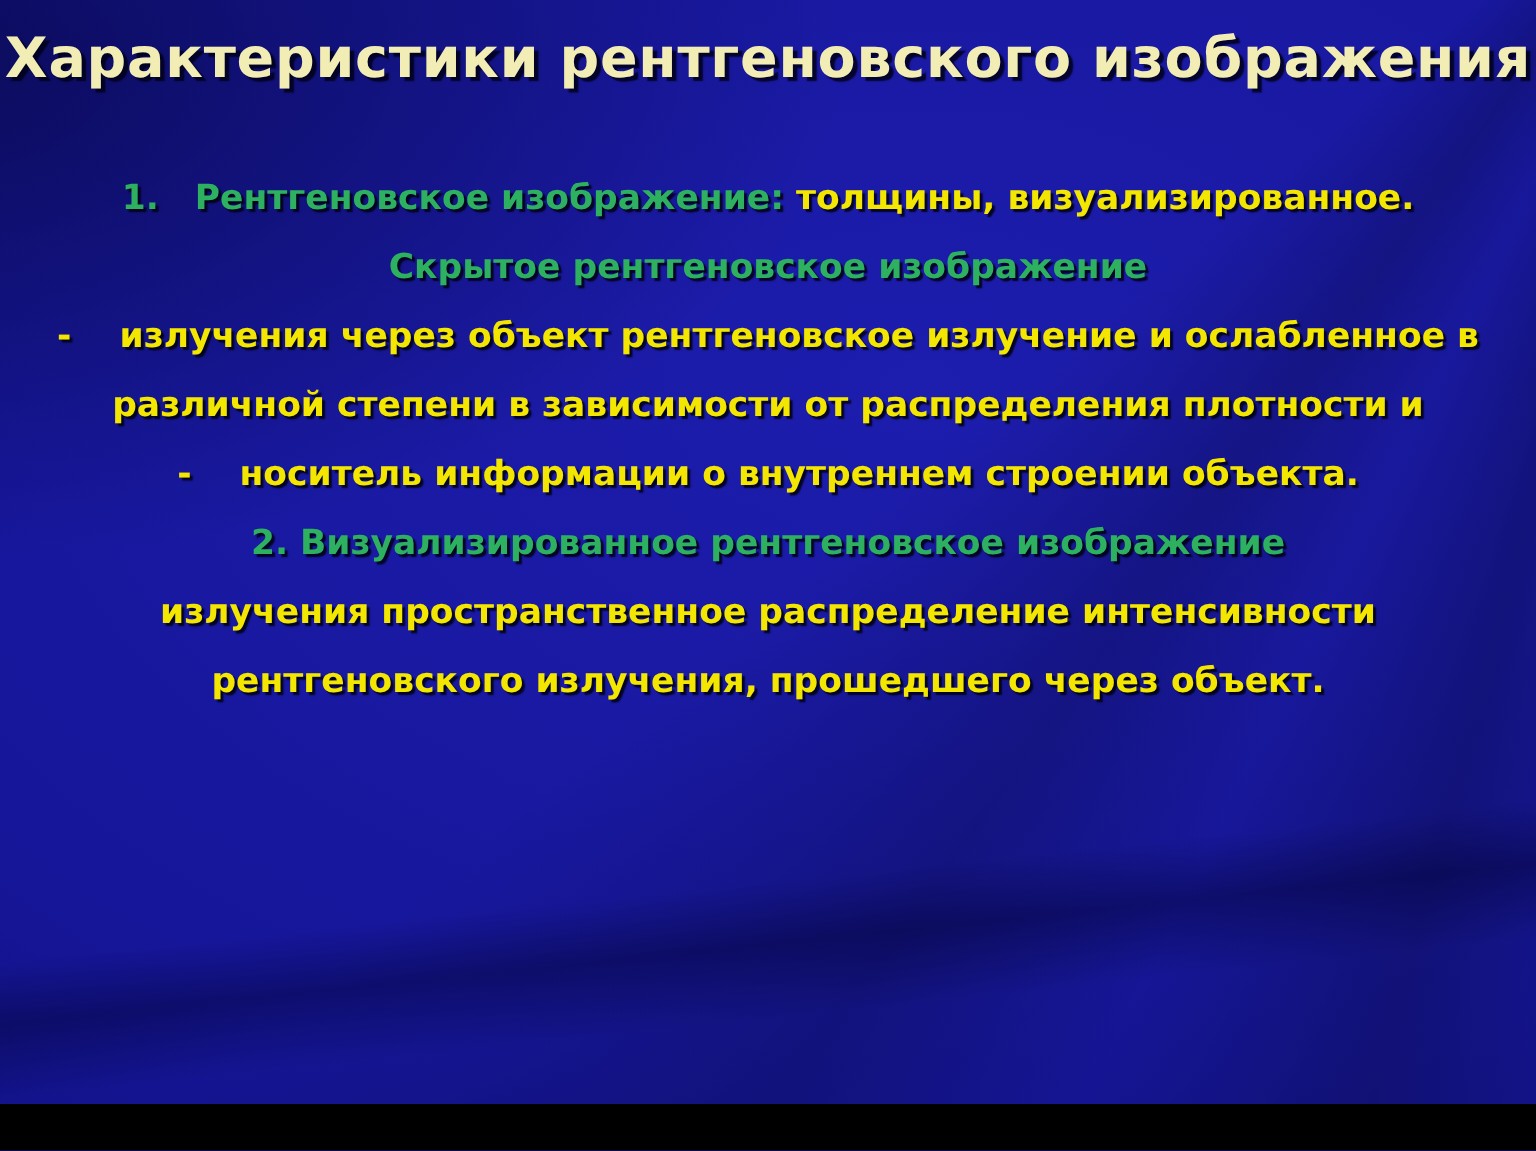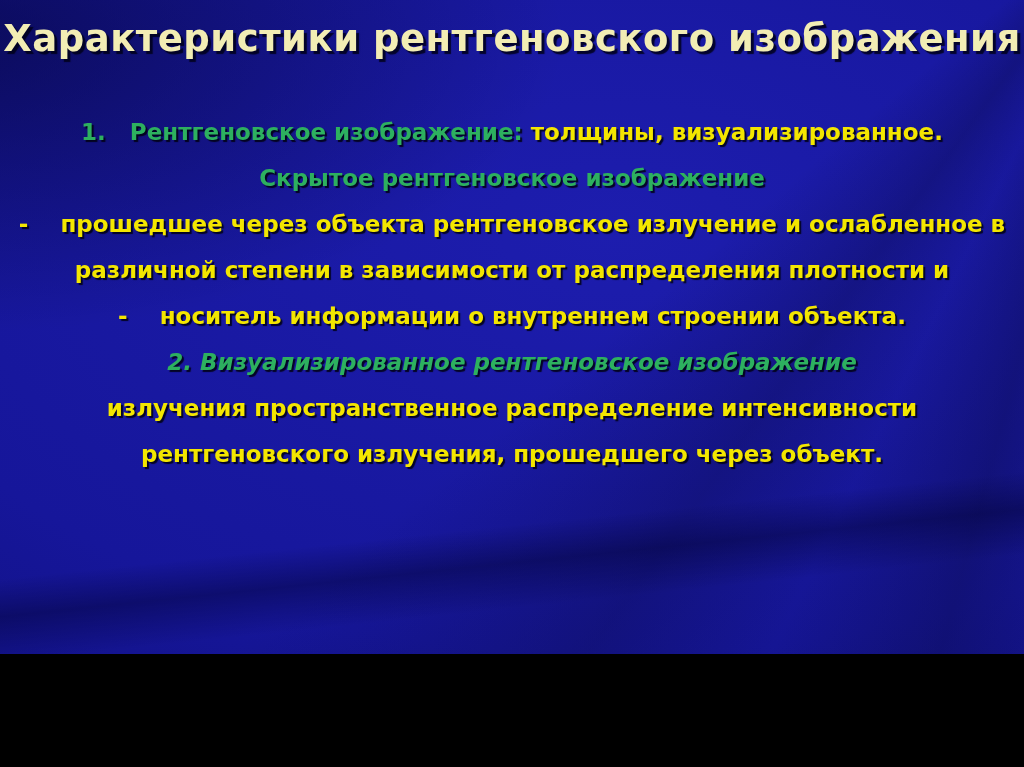--- a/index.html
+++ b/index.html
@@ -3,21 +3,21 @@
 <meta charset="utf-8">
 <style>
   html, body {
     margin: 0;
     padding: 0;
     background: #000;
   }
   .slide {
     position: relative;
     width: 1024px;
-    height: 654px;
+    height: 736px;
     overflow: hidden;
     font-family: "DejaVu Sans", "Liberation Sans", sans-serif;
     background-color: #161698;
     background-image:
       
       linear-gradient(174deg,
         rgba(0,0,40,0) 76%,
         rgba(0,0,45,0.40) 81%,
         rgba(0,0,40,0) 87%),
       
@@ -81,28 +81,28 @@
 <div class="slide">
 
   <h1 class="title" style="color: rgb(242, 237, 180);">Характеристики рентгеновского изображения</h1>
 
   <div class="content">
 
     <div class="line"><span class="green" style="color: rgb(45, 176, 95);">1.   Рентгеновское изображение: </span><span class="yellow" style="color: rgb(243, 230, 0);">толщины, визуализированное.</span></div>
 
     <div class="line"><span class="green" style="color: rgb(45, 176, 95);">Скрытое рентгеновское изображение</span></div>
 
-    <div class="line"><span class="yellow" style="color: rgb(243, 230, 0);">-    прошедшее через объекта рентгеновское излучение и ослабленное в</span></div>
+    <div class="line"><span class="yellow" style="color: rgb(243, 230, 0);">-    излучения через объект рентгеновское излучение и ослабленное в</span></div>
 
     <div class="line"><span class="yellow" style="color: rgb(243, 230, 0);">различной степени в зависимости от распределения плотности и</span></div>
 
 
     <div class="line"><span class="yellow" style="color: rgb(243, 230, 0);">-    носитель информации о внутреннем строении объекта.</span></div>
 
-    <div class="line"><span class="green" style="color: rgb(45, 176, 95); font-style: italic;">2. Визуализированное рентгеновское изображение</span></div>
+    <div class="line"><span class="green" style="color: rgb(45, 176, 95);">2. Визуализированное рентгеновское изображение</span></div>
 
 
     <div class="line"><span class="yellow" style="color: rgb(243, 230, 0); margin-top: 31px;">излучения пространственное распределение интенсивности</span></div>
 
     <div class="line"><span class="yellow" style="color: rgb(243, 230, 0);">рентгеновского излучения, прошедшего через объект.</span></div>
 
   </div>
 </div>
 
 </body></html>

